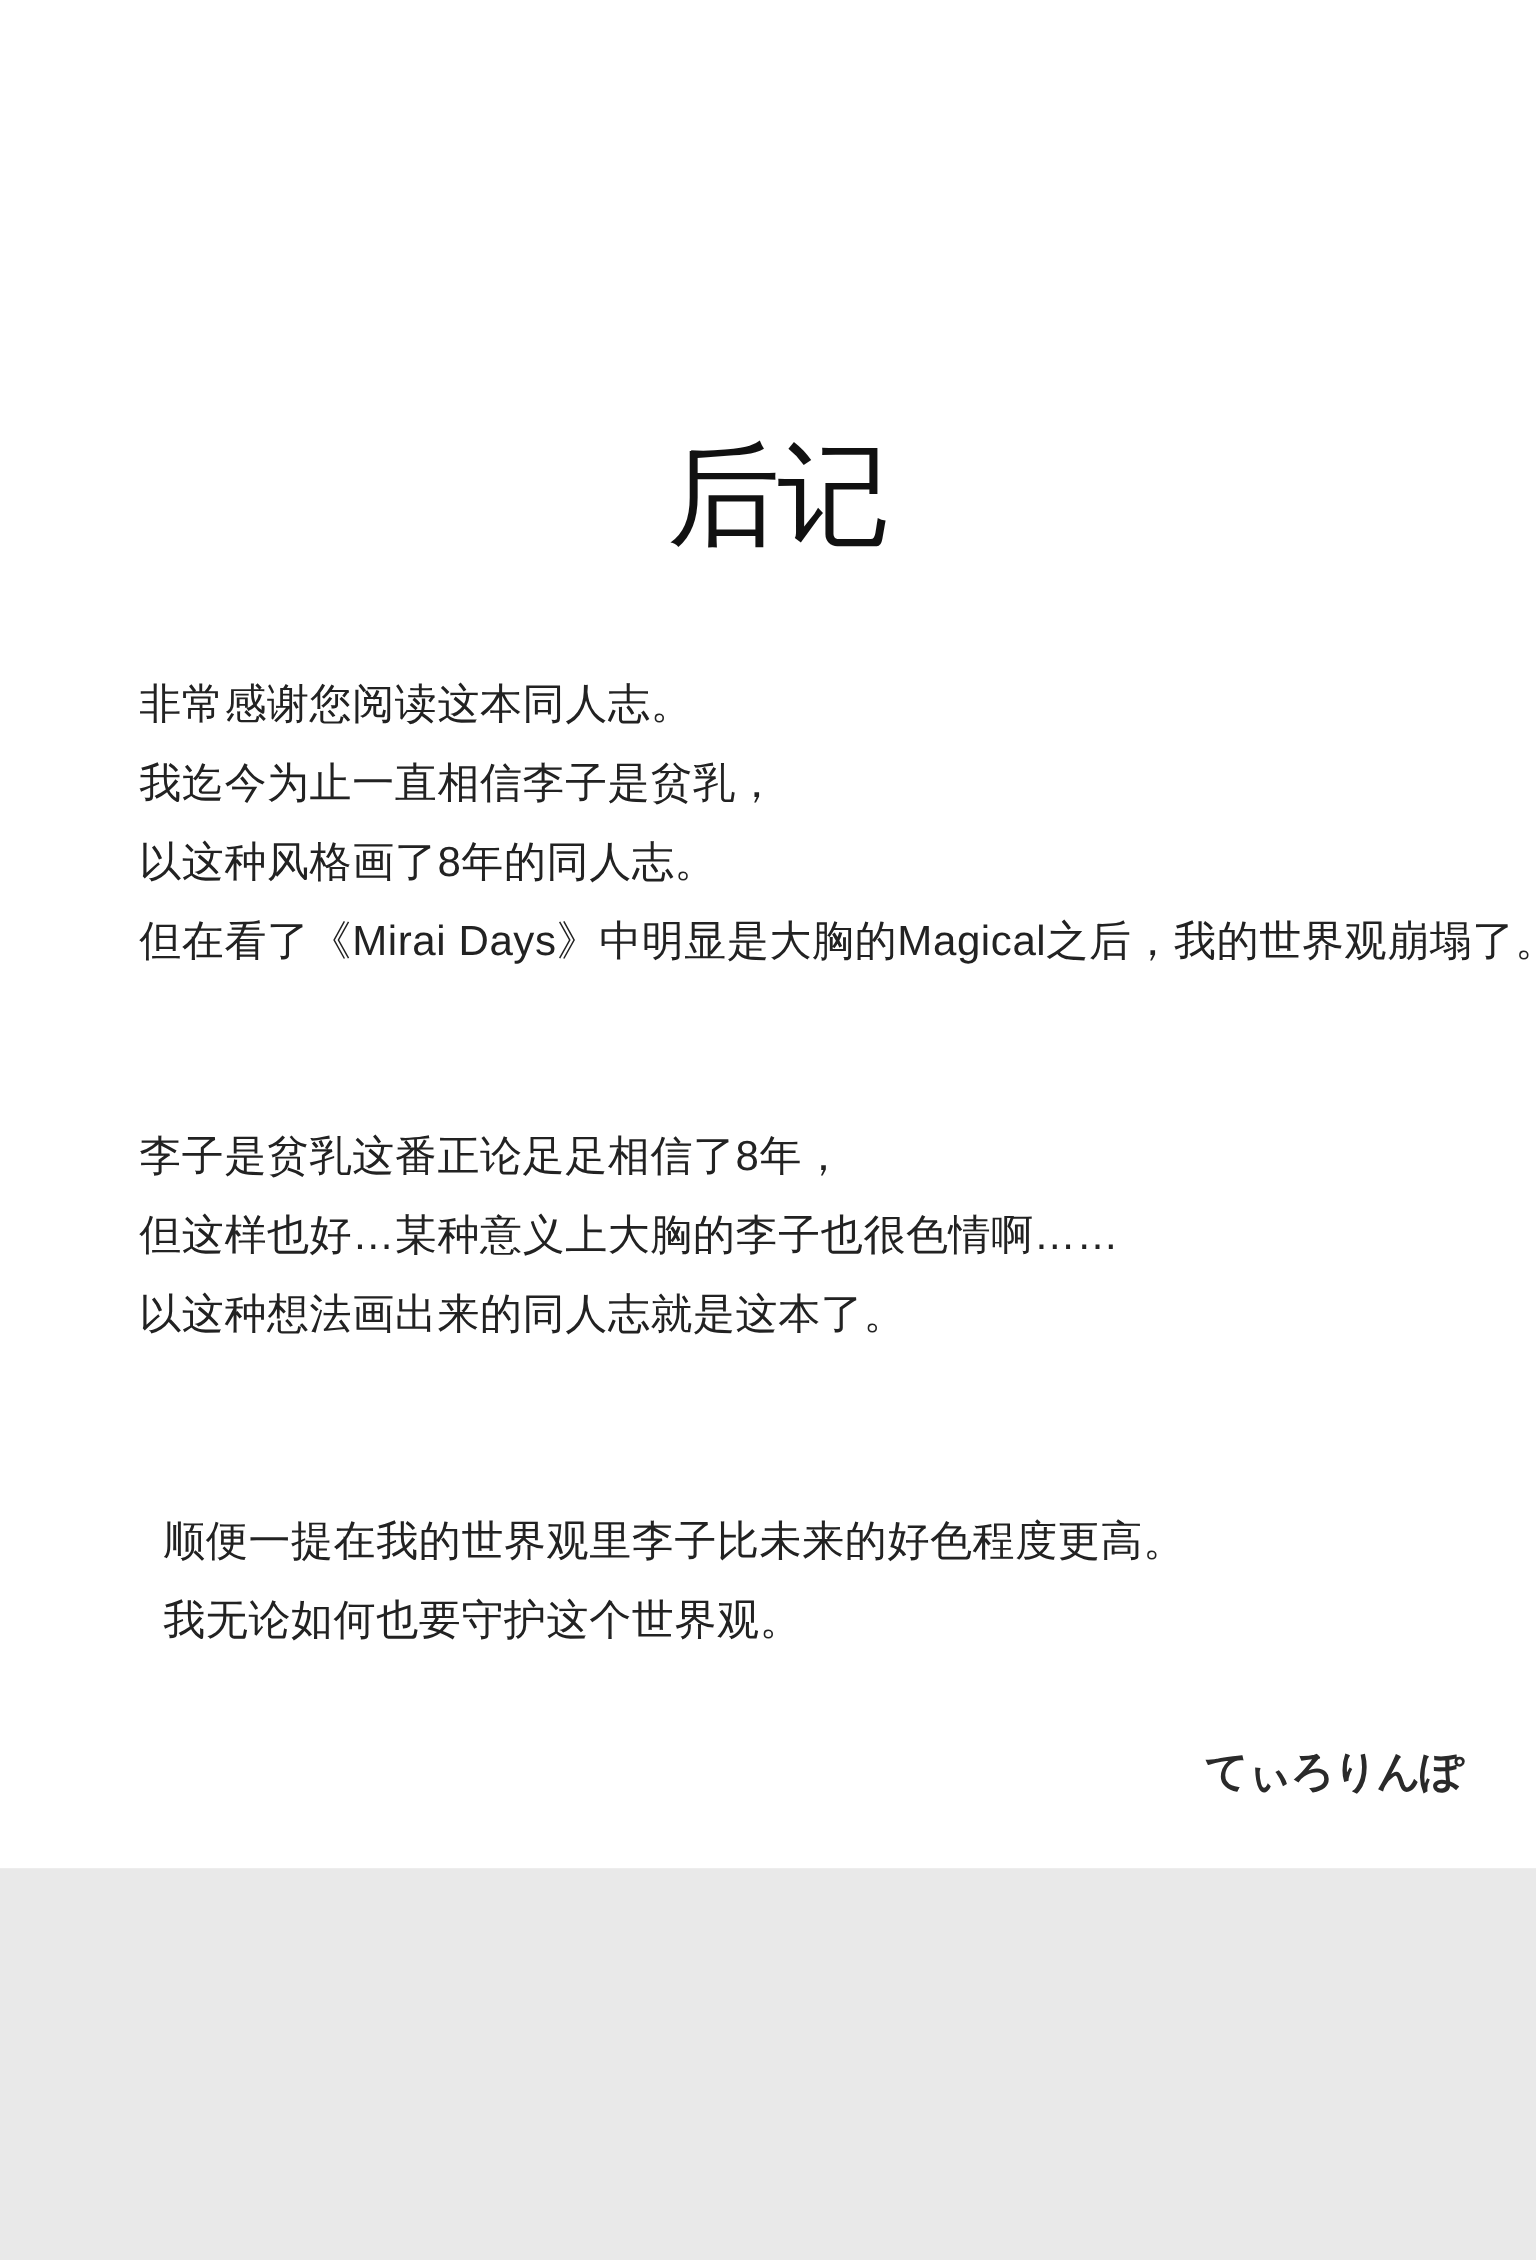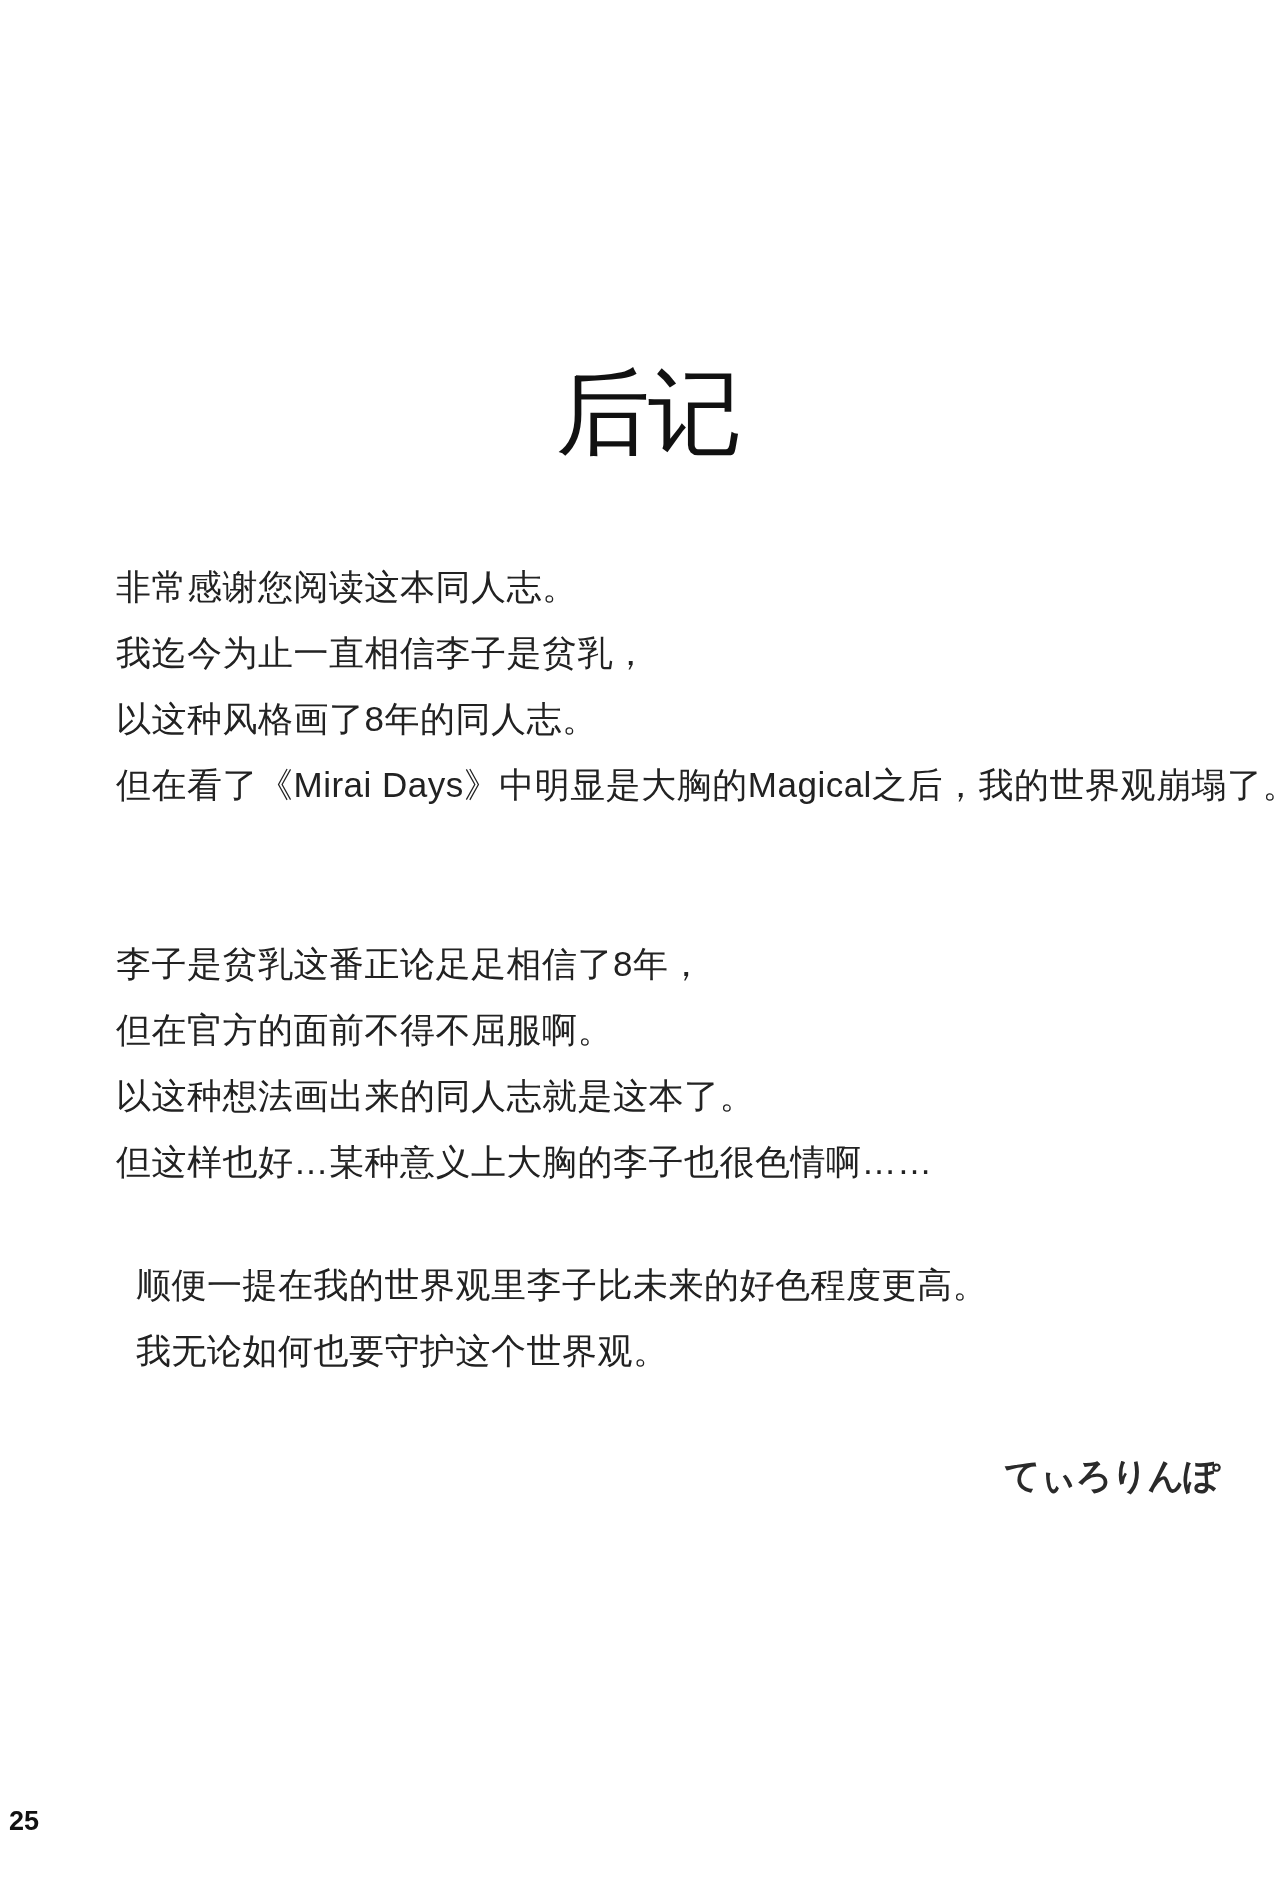--- a/index.html
+++ b/index.html
@@ -3,21 +3,21 @@
 <meta charset="utf-8">
 <style>
   html, body {
     margin: 0;
     padding: 0;
     background: #e9e9e9;
   }
   .page {
     position: relative;
     width: 1280px;
-    height: 1883px;
+    height: 1557px;
     background: #ffffff;
     font-family: "Liberation Sans", "DejaVu Sans", sans-serif;
     color: #1e1e1e;
     overflow: hidden;
     margin: 0 auto;
   }
   .title {
     position: absolute;
     top: 366px;
     left: 556px;
@@ -72,23 +72,22 @@
 
   <p class="para para-1">
     <span class="line">非常感谢您阅读这本同人志。</span>
     <span class="line">我迄今为止一直相信李子是贫乳，</span>
     <span class="line">以这种风格画了8年的同人志。</span>
     <span class="line">但在看了《Mirai Days》中明显是大胸的Magical之后，我的世界观崩塌了。</span>
   </p>
 
   <p class="para para-2">
     <span class="line">李子是贫乳这番正论足足相信了8年，</span>
-    <span class="line">但在官方的面前不得不屈服啊。</span>
+    <span class="line">但这样也好…某种意义上大胸的李子也很色情啊……</span>
     <span class="line">以这种想法画出来的同人志就是这本了。</span>
-    <span class="line">但这样也好…某种意义上大胸的李子也很色情啊……</span>
   </p>
 
   <p class="para para-3">
     <span class="line">顺便一提在我的世界观里李子比未来的好色程度更高。</span>
     <span class="line">我无论如何也要守护这个世界观。</span>
   </p>
 
   <div class="signature">てぃろりんぽ</div>
 
   <div class="page-number">25</div>

